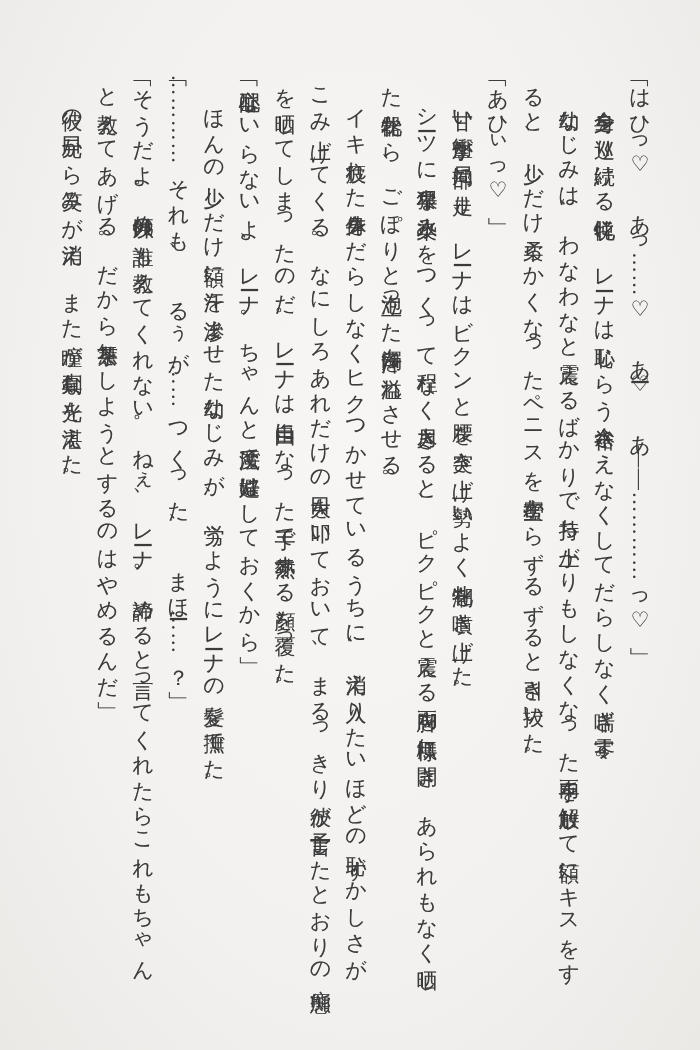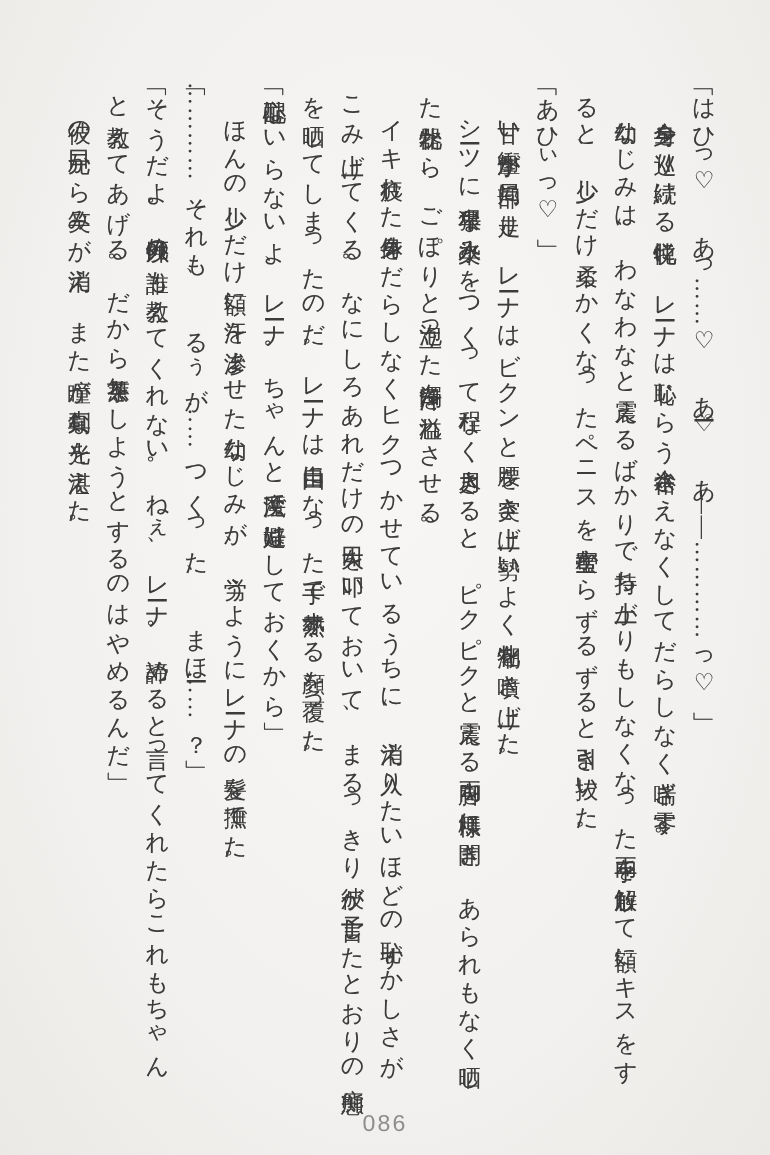--- a/index.html
+++ b/index.html
@@ -64,14 +64,13 @@
       <p class="dialogue">「あひぃっ♡」</p>
       <p class="narrative">甘い衝撃が局部に走り、レーナはビクンと腰を突き上げ勢いよく牝潮を噴き上げた。</p>
       <p class="narrative">シーツに卑猥な水染みをつくって程なく力尽きると、ピクピクと震える両脚を無様に開き、あられもなく晒した牝器から、ごぽりと泡立った白濁汁を溢れさせる。</p>
       <p class="narrative">イキ疲れた身体をだらしなくヒクつかせているうちに、消え入りたいほどの恥ずかしさがこみ上げてくる。なにしろあれだけの大口を叩いておいて、まるっきり彼が予言したとおりの痴態を晒してしまったのだ。レーナは自由になった手で赤熱する顔を覆った。</p>
       <p class="dialogue">「心配はいらないよ、レーナ。ちゃんと魔法で避妊はしておくから」</p>
       <p class="narrative">ほんの少しだけ額に汗を滲ませた幼なじみが、労うようにレーナの髪を撫でた。</p>
       <p class="dialogue">「…………それも、　るぅが……つくった、　まほー……？」</p>
       <p class="dialogue">「そうだよ。俺以外の誰も教えてくれない。ねぇ、レーナ。諦めると言ってくれたらこれもちゃんと教えてあげる。だから無茶をしようとするのはやめるんだ」</p>
       <p class="narrative">彼の口元から笑みが消え、また瞳が真剣な光を湛えた。</p>
     </div>
-  <div class="page-number">086</div>
 </div>
 
 </body></html>

